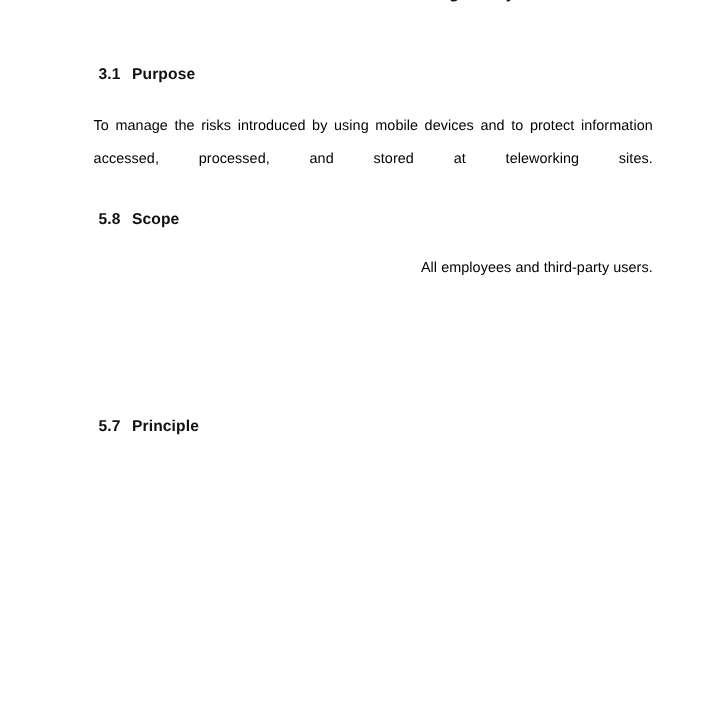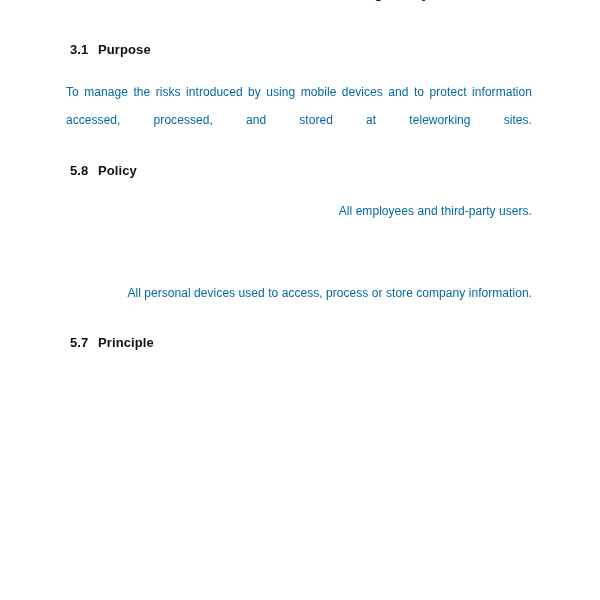--- a/index.html
+++ b/index.html
@@ -38,38 +38,38 @@
     text-align: center;
     font-size: 14px;
     font-weight: bold;
     letter-spacing: 0.2px;
     color: #1a1a1a;
     line-height: 16px;
     white-space: nowrap;
   }
 
   h2.section-heading {
-    margin: 4px;
+    margin: 16px;
     font-size: 13px;
     font-weight: bold;
     color: #101010;
     line-height: 16px;
     letter-spacing: 0.1px;
     white-space: nowrap;
   }
   h2.section-heading .num {
     display: inline-block;
     min-width: 28px;
   }
 
   p.body-para {
-    margin: 0;
+    margin: 12px;
     font-size: 12px;
     line-height: 28px;
-    color: #0369a1;
+    color: #000000;
     text-align: justify;
     letter-spacing: 0.05px;
   }
   p.body-para.flush {
     text-align: right;
   }
   
   p.body-para::after {
     content: "";
     display: inline-block;
@@ -96,22 +96,21 @@
   <div class="doc-title-clip">
     <span class="doc-title">Mobile Device and Teleworking Policy</span>
   </div>
 
   <h2 class="section-heading h-purpose">
     <span class="num">3.1</span><span>Purpose</span>
   </h2>
   <p class="body-para p-purpose">To manage the risks introduced by using mobile devices and to protect information accessed, processed, and stored at teleworking sites.</p>
 
   <h2 class="section-heading h-scope">
-    <span class="num">5.8</span><span>Policy</span>
+    <span class="num">5.8</span><span>Scope</span>
   </h2>
   <p class="body-para flush p-scope-1">All employees and third-party users.</p>
-  <p class="body-para flush p-scope-3">All personal devices used to access, process or store company information.</p>
 
   <h2 class="section-heading h-principle">
     <span class="num">5.7</span><span>Principle</span>
   </h2>
 
 </div>
 
 </body></html>

